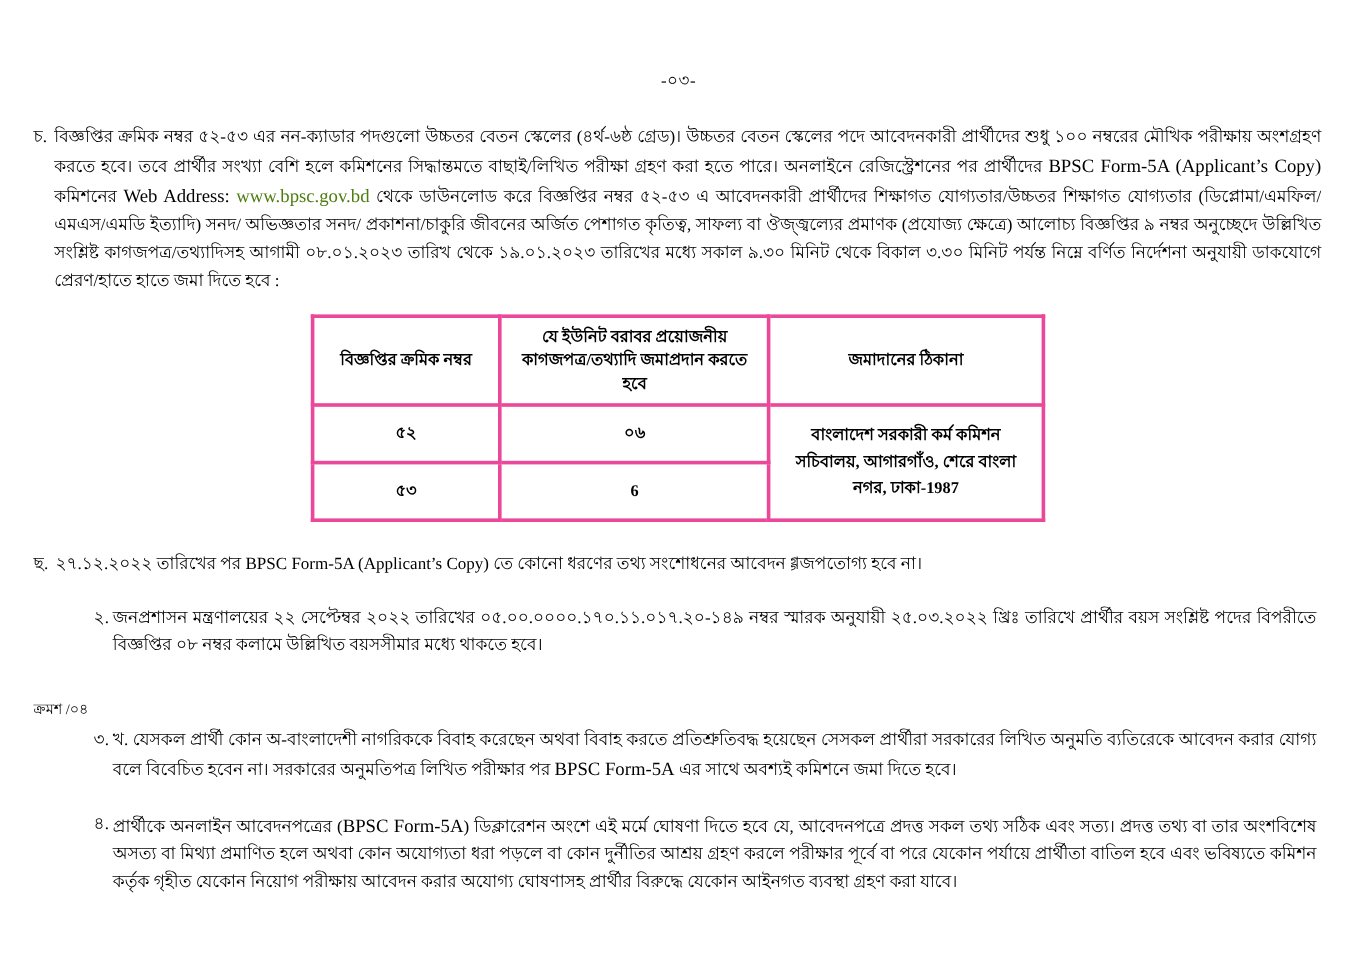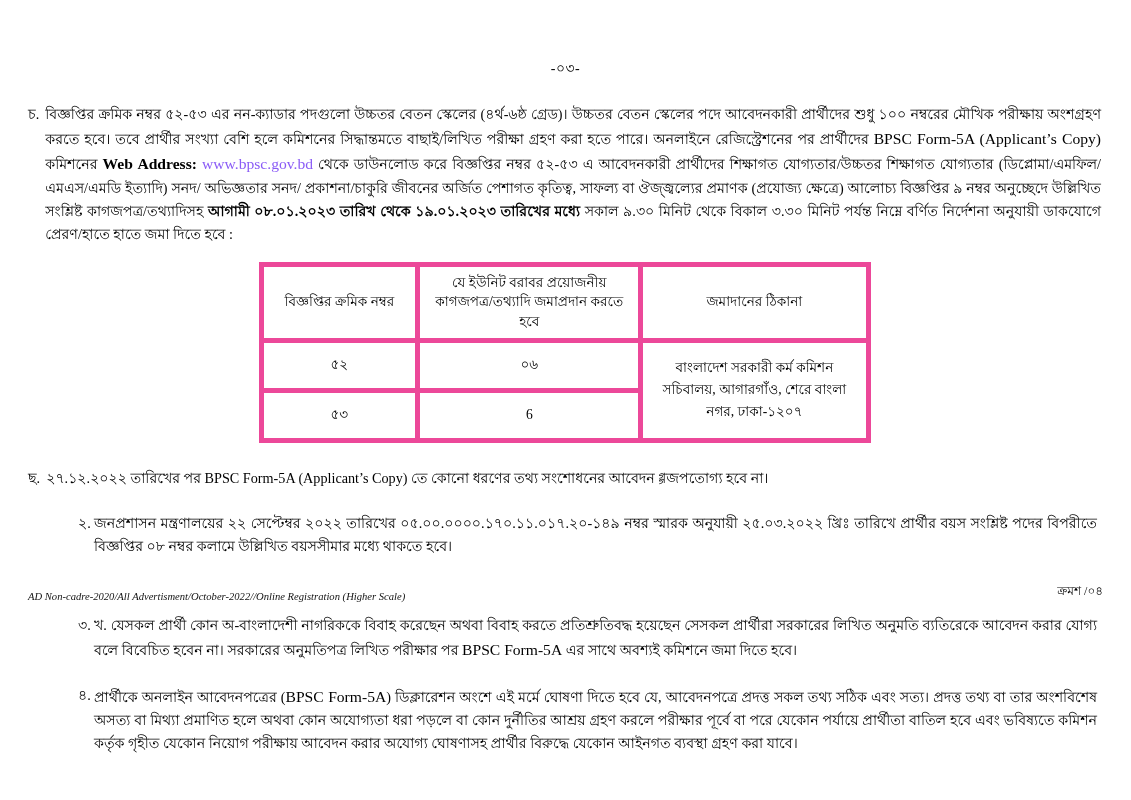--- a/index.html
+++ b/index.html
@@ -51,45 +51,45 @@
     padding-right: 6px;
   }
   .clause-body {
     flex: 1 1 auto;
     font-size: 14.2px;
     line-height: 1.62;
     text-align: justify;
   }
 
   .link {
-    color: #8b5cf6;
-  }
-  .bold { font-weight: bold; }
+    color: #4d7c0f;
+  }
+  .bold { font-weight: normal; }
   .en { font-family: "Liberation Serif", "DejaVu Serif", serif; }
   .en-lg { font-size: 15.6px; }
 
   
   .table-wrap {
     display: flex;
     justify-content: center;
     margin-top: 16px;
   }
   table.doc-table {
     border-collapse: collapse;
     width: 612px;
     font-size: 13.6px;
     line-height: 1.45;
   }
   table.doc-table td,
   table.doc-table th {
-    border: 5px solid #ec4899;
+    border: 3px solid #ec4899;
     padding: 6px 8px;
     text-align: center;
     vertical-align: middle;
-    font-weight: normal;
+    font-weight: bold;
   }
   table.doc-table thead td {
     height: 46px;
   }
   table.doc-table tbody td {
     height: 33px;
     text-align: center;
   }
   td.addr {
     line-height: 1.6;
@@ -177,21 +177,21 @@
           <tr>
             <td class="col-a">বিজ্ঞপ্তির ক্রমিক নম্বর</td>
             <td class="col-b">যে ইউনিট বরাবর প্রয়োজনীয় কাগজপত্র/তথ্যাদি জমাপ্রদান করতে হবে</td>
             <td class="col-c">জমাদানের ঠিকানা</td>
           </tr>
         </thead>
         <tbody>
           <tr>
             <td>৫২</td>
             <td>০৬</td>
-            <td class="addr" rowspan="2">বাংলাদেশ সরকারী কর্ম কমিশন সচিবালয়, আগারগাঁও, শেরে বাংলা নগর, ঢাকা-১২০৭</td>
+            <td class="addr" rowspan="2">বাংলাদেশ সরকারী কর্ম কমিশন সচিবালয়, আগারগাঁও, শেরে বাংলা নগর, ঢাকা-1987</td>
           </tr>
           <tr>
             <td>৫৩</td>
             <td>6</td>
           </tr>
         </tbody>
       </table>
     </div>
 
     <div class="clause clause-tight">
@@ -222,17 +222,16 @@
       <div class="num-body">
         <span class="sub-indent">
           <span>প্রার্থীকে অনলাইন আবেদনপত্রের (</span><span class="en en-lg">BPSC Form-5A</span><span>) ডিক্লারেশন অংশে এই মর্মে ঘোষণা দিতে হবে যে, আবেদনপত্রে প্রদত্ত সকল তথ্য সঠিক এবং সত্য। প্রদত্ত তথ্য বা তার অংশবিশেষ অসত্য বা মিথ্যা প্রমাণিত হলে অথবা কোন অযোগ্যতা ধরা পড়লে বা কোন দুর্নীতির আশ্রয় গ্রহণ করলে পরীক্ষার পূর্বে বা পরে যেকোন পর্যায়ে প্রার্থীতা বাতিল হবে এবং ভবিষ্যতে কমিশন কর্তৃক গৃহীত যেকোন নিয়োগ পরীক্ষায় আবেদন করার অযোগ্য ঘোষণাসহ প্রার্থীর বিরুদ্ধে যেকোন আইনগত ব্যবস্থা গ্রহণ করা যাবে।</span>
         </span>
       </div>
     </div>
 
   </div>
 
   <div class="footer">
-    <span class="footer-left">AD Non-cadre-2020/All Advertisment/October-2022//Online Registration (Higher Scale)</span>
     <span class="footer-right">ক্রমশ /০৪</span>
   </div>
 
 </div>
 
 </body></html>

